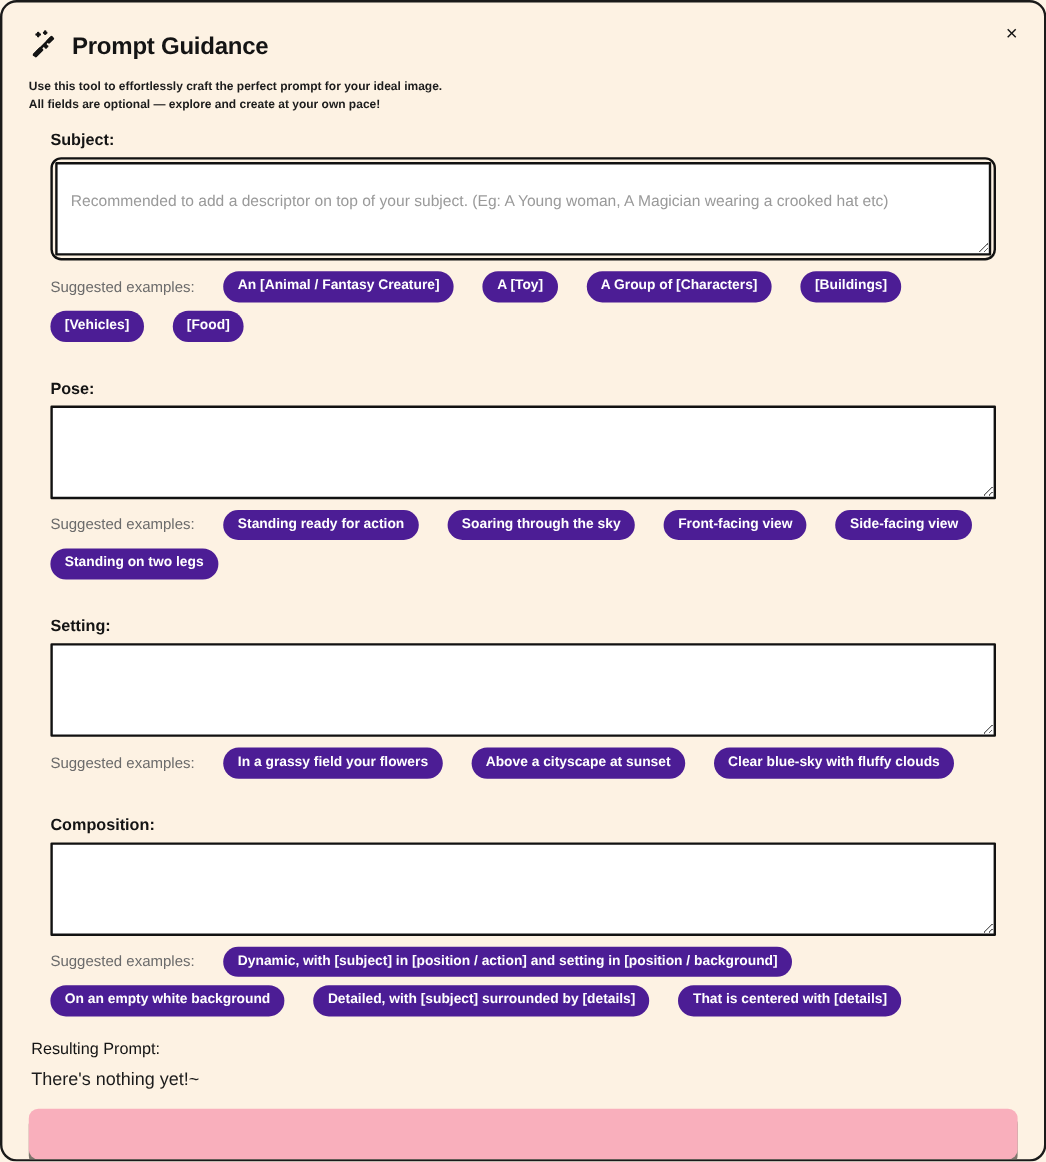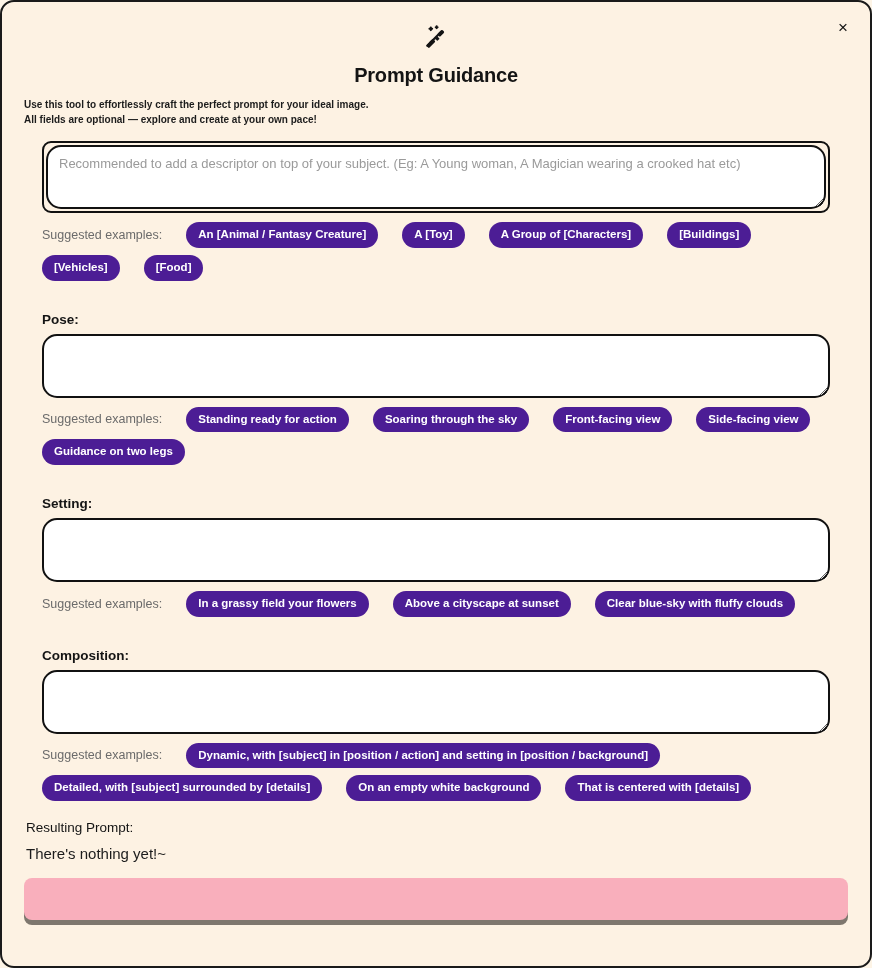--- a/index.html
+++ b/index.html
@@ -31,21 +31,20 @@
     font-family: "Liberation Sans", sans-serif;
   }
   .inner {
     padding: 18px 22px 0 22px;
   }
   .title-row {
     display: flex;
     align-items: center;
     gap: 10px;
     margin: 4px 0 10px 0;
-    flex-direction: column;
   }
   .wand-icon { display: block; }
   .title-text {
     font-size: 20px;
     font-weight: bold;
     color: #141414;
     letter-spacing: -0.2px;
   }
   .intro {
     font-size: 10px;
@@ -63,25 +62,25 @@
   }
   .ta-wrap { margin: 0 18px; }
   .ta-wrap.focused {
     border: 2px solid #111;
     border-radius: 9px;
     padding: 2px;
   }
   textarea.field {
     display: block;
     width: 100%;
-    height: 64px;
+    height: 78px;
     background: #fff;
     border: 2px solid #111;
-    border-radius: 15px;
-    padding: 9px 11px;
+    border-radius: 1px;
+    padding: 23px 11px;
     font-size: 13px;
     font-family: "Liberation Sans", sans-serif;
     color: #111;
     resize: vertical;
     outline: none;
   }
   textarea.field::placeholder { color: #9a9a9a; }
   .sug-row {
     display: flex;
     flex-wrap: wrap;
@@ -160,20 +159,21 @@
       </span>
       <span class="title-text">Prompt Guidance</span>
     </div>
 
     <div class="intro">
       <div>Use this tool to effortlessly craft the perfect prompt for your ideal image.</div>
       <div>All fields are optional — explore and create at your own pace!</div>
     </div>
 
     <div class="field-block">
+      <div class="field-label">Subject:</div>
       <div class="ta-wrap focused">
         <textarea class="field" placeholder="Recommended to add a descriptor on top of your subject. (Eg: A Young woman, A Magician wearing a crooked hat etc)" style=""></textarea>
       </div>
       <div class="sug-row">
         <span class="sug-label">Suggested examples:</span>
         <button class="chip">An [Animal / Fantasy Creature]</button>
         <button class="chip">A [Toy]</button>
         <button class="chip">A Group of [Characters]</button>
         <button class="chip">[Buildings]</button>
         <button class="chip">[Vehicles]</button>
@@ -187,21 +187,21 @@
       <div class="field-label">Pose:</div>
       <div class="ta-wrap">
         <textarea class="field" placeholder="" style=""></textarea>
       </div>
       <div class="sug-row">
         <span class="sug-label">Suggested examples:</span>
         <button class="chip">Standing ready for action</button>
         <button class="chip">Soaring through the sky</button>
         <button class="chip">Front-facing view</button>
         <button class="chip">Side-facing view</button>
-        <button class="chip">Guidance on two legs</button>
+        <button class="chip">Standing on two legs</button>
       </div>
     </div>
 
     <div class="spacer-lg"></div>
 
     <div class="field-block">
       <div class="field-label">Setting:</div>
       <div class="ta-wrap">
         <textarea class="field" placeholder="" style=""></textarea>
       </div>
@@ -216,22 +216,22 @@
     <div class="spacer-lg"></div>
 
     <div class="field-block">
       <div class="field-label">Composition:</div>
       <div class="ta-wrap">
         <textarea class="field" placeholder="" style=""></textarea>
       </div>
       <div class="sug-row">
         <span class="sug-label">Suggested examples:</span>
         <button class="chip">Dynamic, with [subject] in [position / action] and setting in [position / background]</button>
+        <button class="chip">On an empty white background</button>
         <button class="chip">Detailed, with [subject] surrounded by [details]</button>
-        <button class="chip">On an empty white background</button>
         <button class="chip">That is centered with [details]</button>
       </div>
     </div>
 
     <div style="height:16px"></div>
 
     <div class="result-label">Resulting Prompt:</div>
     <div class="result-text">There's nothing yet!~</div>
 
     <button class="like-btn">

